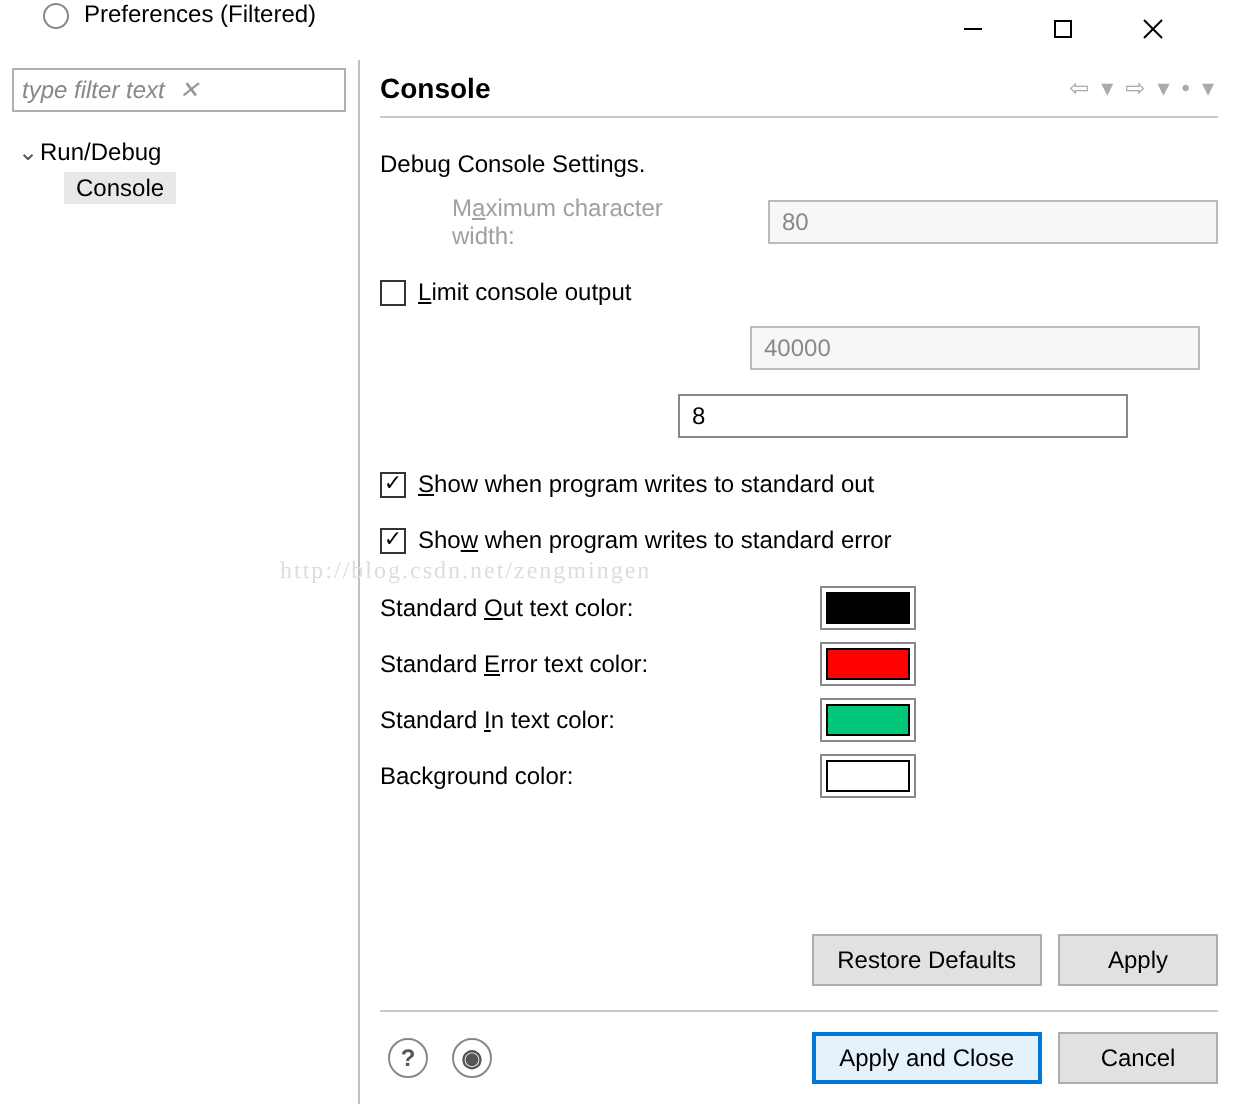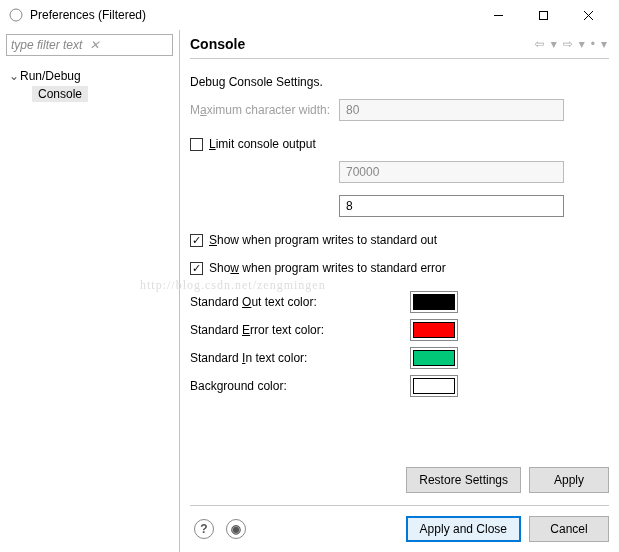--- a/index.html
+++ b/index.html
@@ -1,17 +1,17 @@
 <!DOCTYPE html>
 <html><head>
 <meta charset="utf-8">
 <style>
 * { box-sizing: border-box; font-family: "Segoe UI", Tahoma, sans-serif; font-size: 12px; }
 body { margin: 0; background: #fff; width: 619px; height: 552px; overflow: hidden; }
-.titlebar { height: 30px; display: flex; align-items: center; padding: 0 8px; }
+.titlebar { height: 30px; display: flex; align-items: flex-start; padding: 0 20px; }
 .titlebar .icon { width: 16px; height: 16px; margin-right: 6px; display: inline-flex; align-items: center; justify-content: center; }
 .titlebar .title { flex: 1; }
 .winbtns { display: flex; }
 .winbtn { width: 45px; height: 28px; display: flex; align-items: center; justify-content: center; }
 .winbtn svg { width: 11px; height: 11px; }
 .body { display: flex; height: calc(552px - 30px); }
 .left { width: 180px; border-right: 1px solid #c0c0c0; display: flex; flex-direction: column; }
 .filter { margin: 4px 6px; border: 1px solid #b0b0b0; height: 22px; display: flex; align-items: center; padding: 0 4px; color: #888; }
 .filter span { flex: 1; font-style: italic; }
 .filter .x { color: #999; }
@@ -24,21 +24,21 @@
 .header h1 { font-size: 14px; font-weight: bold; margin: 0; flex: 1; }
 .navarrows { display: flex; gap: 2px; color: #aaa; }
 .navarrows span { padding: 0 2px; }
 .content { flex: 1; padding-top: 10px; overflow: auto; }
 .row { display: flex; align-items: center; min-height: 26px; margin-bottom: 2px; }
 .row.gap { margin-bottom: 8px; }
 .chk { width: 13px; height: 13px; border: 1px solid #333; margin-right: 6px; display: inline-flex; align-items: center; justify-content: center; }
 .chk.checked::after { content: "✓"; font-size: 11px; line-height: 11px; }
 .lbl { display: inline-block; }
 .lbl u { text-decoration: underline; }
-.disabled { color: #a0a0a0; }
+.disabled { color: #a0a0a0; margin-left: 36px; }
 .fieldcol { margin-left: auto; width: 270px; }
 .field { border: 1px solid #888; height: 22px; padding: 2px 6px; width: 225px; display: flex; align-items: center; }
 .field.disabled { color: #888; border-color: #bbb; background: #f7f7f7; }
 .color-row .lbl { width: 220px; }
 .swatch-wrap { border: 1px solid #888; padding: 2px; display: inline-flex; }
 .swatch { width: 42px; height: 16px; border: 1px solid #000; }
 .footer1 { display: flex; justify-content: flex-end; gap: 8px; padding: 8px 0; border-top: 0; }
 .footer2 { display: flex; align-items: center; gap: 8px; padding: 10px 0 0 0; border-top: 1px solid #c8c8c8; margin-top: 4px; }
 .footer2 .spacer { flex: 1; }
 .btn { min-width: 80px; height: 26px; border: 1px solid #adadad; background: #e1e1e1; display: inline-flex; align-items: center; justify-content: center; padding: 0 12px; }
@@ -117,21 +117,21 @@
             <div class="field disabled">80</div>
           </div>
       </div>
 
       <div class="row">
         <span class="chk"></span>
         <span class="lbl"><u>L</u>imit console output</span>
       </div>
       <div class="row gap">
         <div class="fieldcol">
-            <div class="field disabled">70000</div>
+            <div class="field disabled">40000</div>
           </div>
       </div>
 
       <div class="row gap">
         <div class="fieldcol">
             <div class="field">8</div>
           </div>
       </div>
 
       <div class="row">
@@ -164,21 +164,21 @@
       <div class="row color-row">
         <span class="lbl">Background color:</span>
         <span class="swatch-wrap">
             <span class="swatch" style="background:#ffffff"></span>
           </span>
       </div>
     </div>
 
     <div class="footer1">
       <div class="btn">
-          <span>Restore Settings</span>
+          <span>Restore Defaults</span>
         </div>
       <div class="btn">
           <span>Apply</span>
         </div>
     </div>
     <div class="footer2">
       <span class="helpicon">?</span>
       <span class="helpicon">◉</span>
       <span class="spacer"></span>
       <div class="btn primary">

